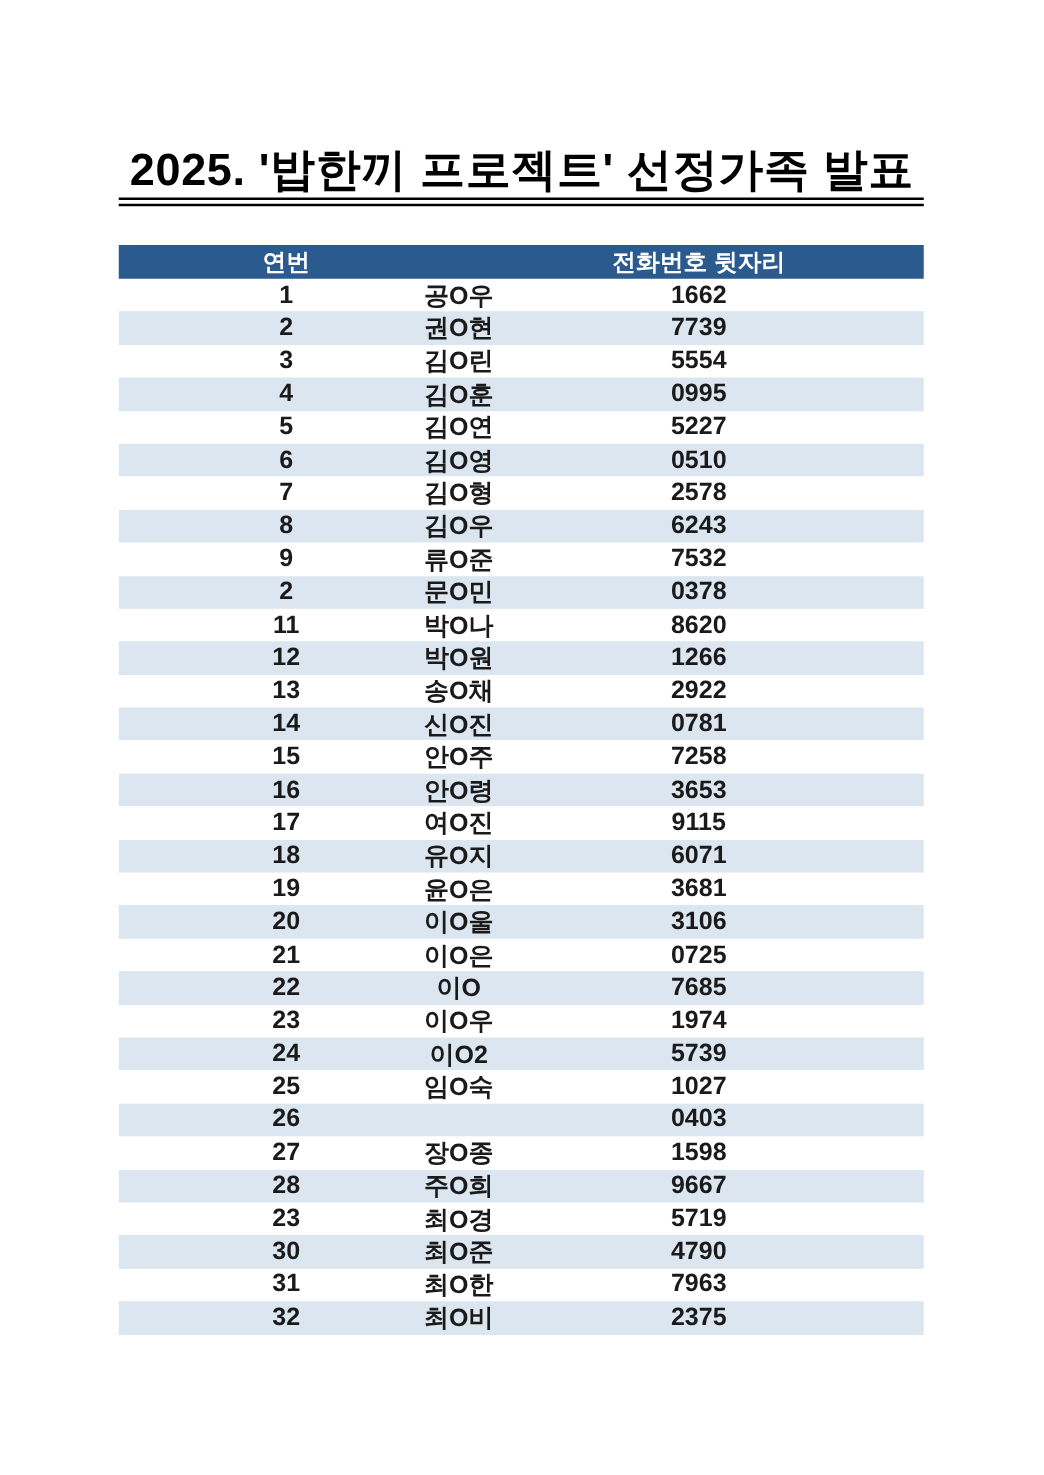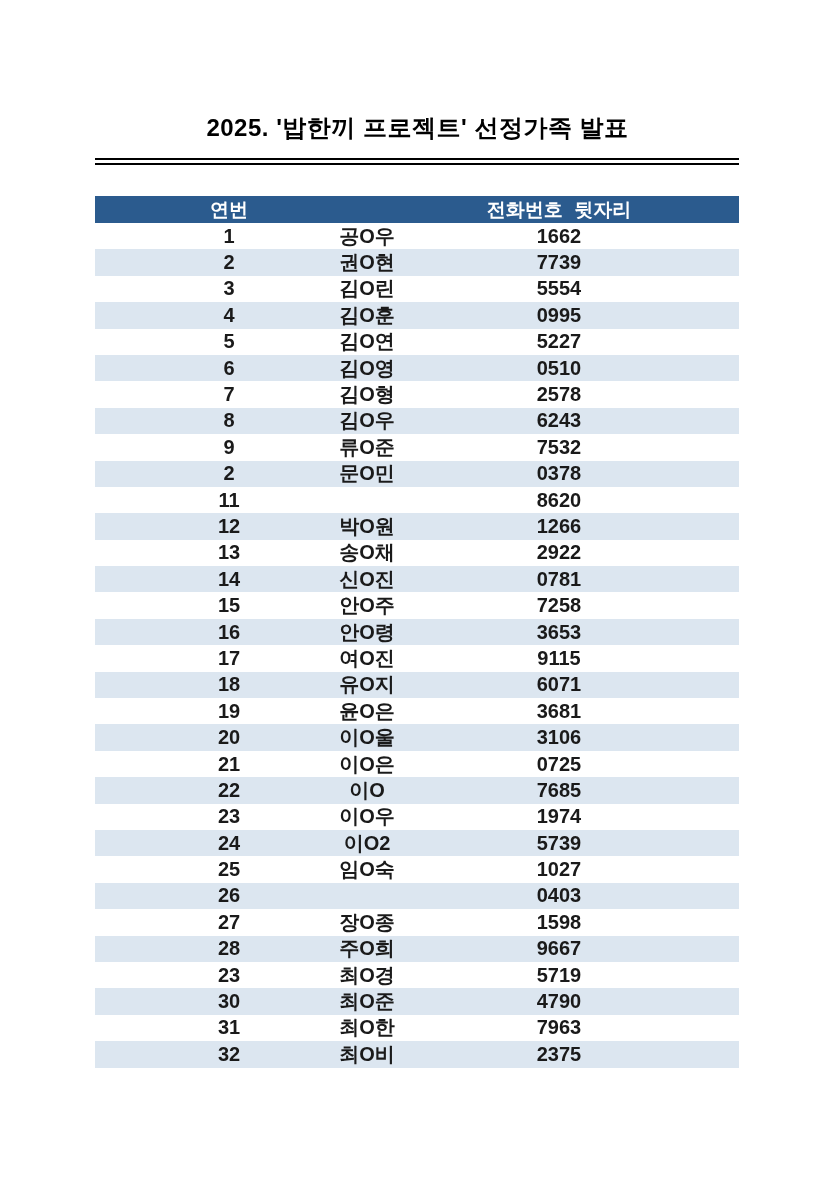--- a/index.html
+++ b/index.html
@@ -8,21 +8,21 @@
     position:relative;
     width:835px;height:1180px;
     background:#ffffff;
     overflow:hidden;
     font-family:"Liberation Sans","DejaVu Sans",sans-serif;
   }
   .doc-title{
     position:absolute;
     top:112px;left:0;width:835px;
     text-align:center;
-    font-size:24px;
+    font-size:36px;
     font-weight:700;
     color:#000000;
     letter-spacing:0.5px;
   }
   .double-rule{
     position:absolute;
     top:158px;left:95px;width:644px;
     height:3px;
     border-top:2px solid #000000;
     border-bottom:2px solid #000000;
@@ -32,21 +32,20 @@
     top:196px;left:95px;width:644px;
   }
   .thead{
     position:relative;
     height:27px;
     background:var(--header-bg,#2B5B8E);
   }
   .thead .cell{
     color:var(--header-fg,#ffffff);
     font-size:19px;
-    font-family:Liberation Mono, monospace;
   }
   .row{
     position:relative;
     height:26.4px;
   }
   .row.stripe{
     background:var(--stripe,#DCE6F0);
   }
   .cell{
     position:absolute;
@@ -121,20 +120,21 @@
           <div class="cell col2">류O준</div>
           <div class="cell col3">7532</div>
         </div>
         <div class="row stripe">
           <div class="cell col1">2</div>
           <div class="cell col2">문O민</div>
           <div class="cell col3">0378</div>
         </div>
         <div class="row">
           <div class="cell col1">11</div>
+          <div class="cell col2">박O나</div>
           <div class="cell col3">8620</div>
         </div>
         <div class="row stripe">
           <div class="cell col1">12</div>
           <div class="cell col2">박O원</div>
           <div class="cell col3">1266</div>
         </div>
         <div class="row">
           <div class="cell col1">13</div>
           <div class="cell col2">송O채</div>

